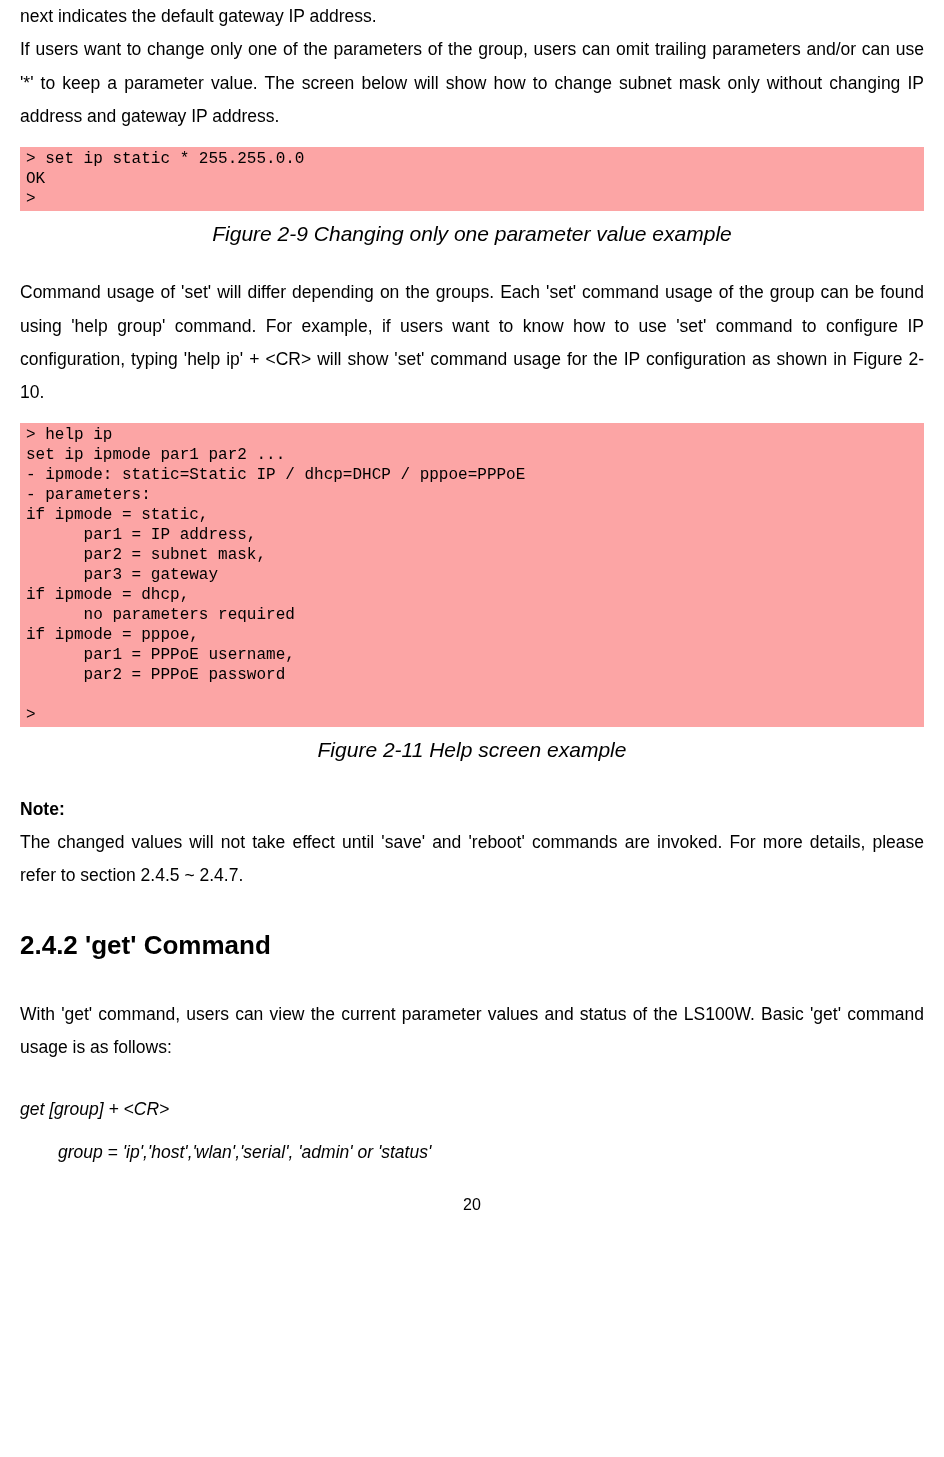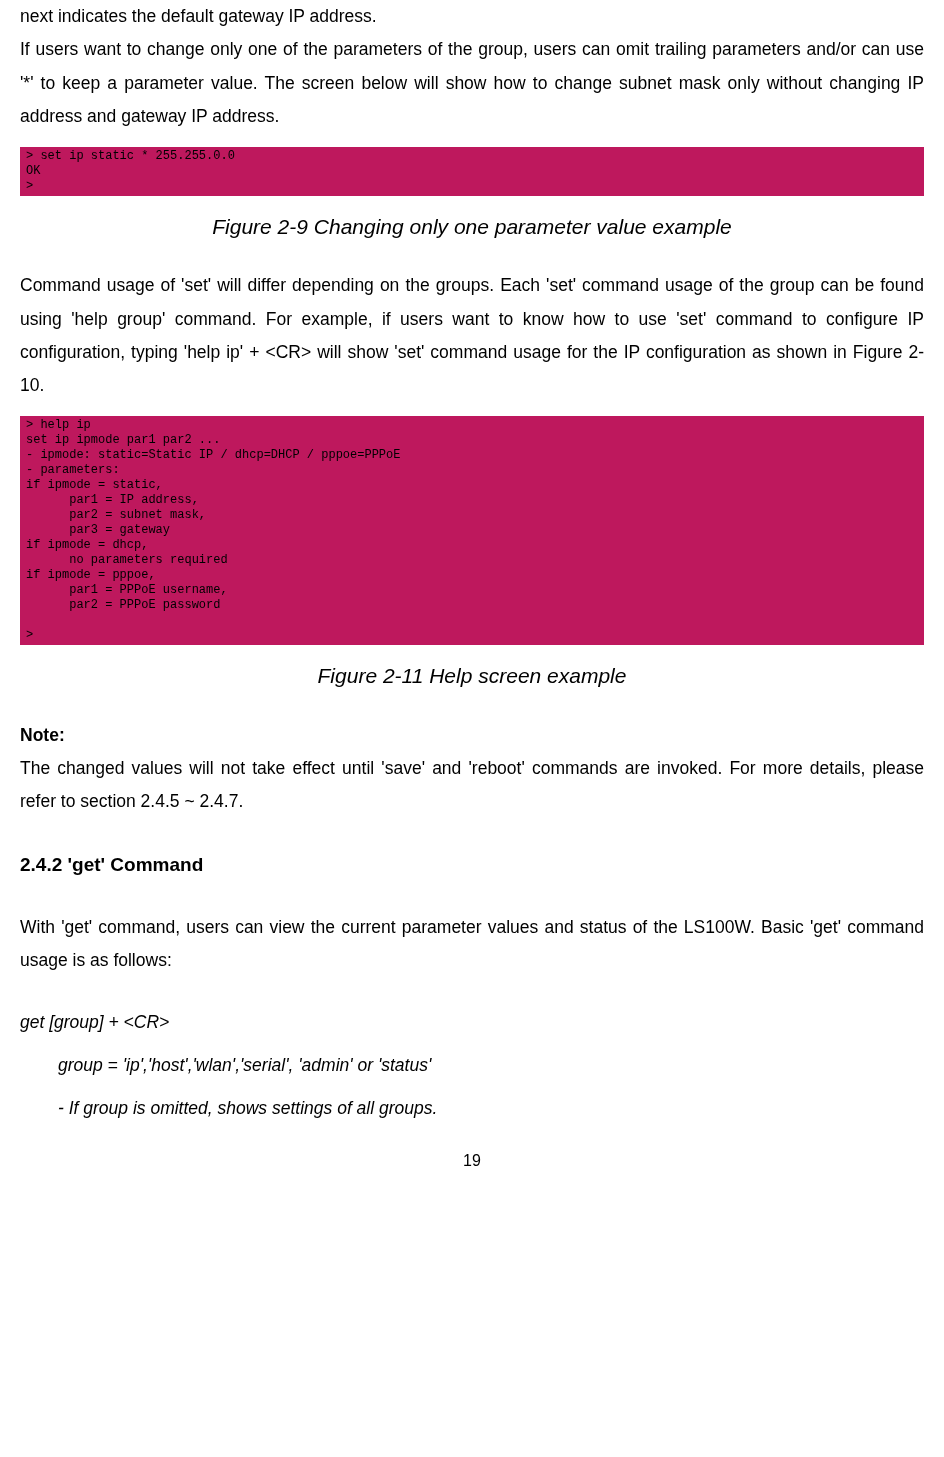--- a/index.html
+++ b/index.html
@@ -10,42 +10,42 @@
       background: #fff;
       width: 944px;
       margin: 0 auto;
       padding: 0 20px;
       line-height: 1.9;
     }
     .body-text {
       text-align: justify;
     }
     .code-block {
-      background: #be185d;
+      background: #fca5a5;
       font-family: "Courier New", Courier, monospace;
-      font-size: 12px;
+      font-size: 16px;
       line-height: 1.25;
       padding: 2px 6px;
-      margin: 14px 0 16px 0;
+      margin: 14px 0 8px 0;
       white-space: pre;
     }
     .figure-caption {
       text-align: center;
       font-style: italic;
       font-size: 21px;
       margin-bottom: 28px;
       line-height: 1.4;
     }
     .note-heading {
       font-weight: bold;
       margin-top: 28px;
     }
     .section-heading {
       font-weight: bold;
-      font-size: 19px;
+      font-size: 26px;
       margin-top: 28px;
       margin-bottom: 28px;
     }
     .syntax-block {
       font-weight: normal;
       font-style: italic;
       line-height: 2.0;
       margin-top: 28px;
     }
     .indent {
@@ -91,16 +91,15 @@
 <p class="note-heading">Note:</p>
 <p class="body-text">The changed values will not take effect until 'save' and 'reboot' commands are invoked. For more details, please refer to section 2.4.5 ~ 2.4.7.</p>
 
 <h2 class="section-heading">2.4.2 'get' Command</h2>
 
 <p class="body-text">With 'get' command, users can view the current parameter values and status of the LS100W. Basic 'get' command usage is as follows:</p>
 
 <div class="syntax-block">
   <div>get [group] + &lt;CR&gt;</div>
   <div class="indent">group = 'ip','host','wlan','serial', 'admin' or 'status'</div>
-  <div class="indent">- If group is omitted, shows settings of all groups.</div>
 </div>
 
-<div class="page-number">19</div>
+<div class="page-number">20</div>
 
 </body></html>

